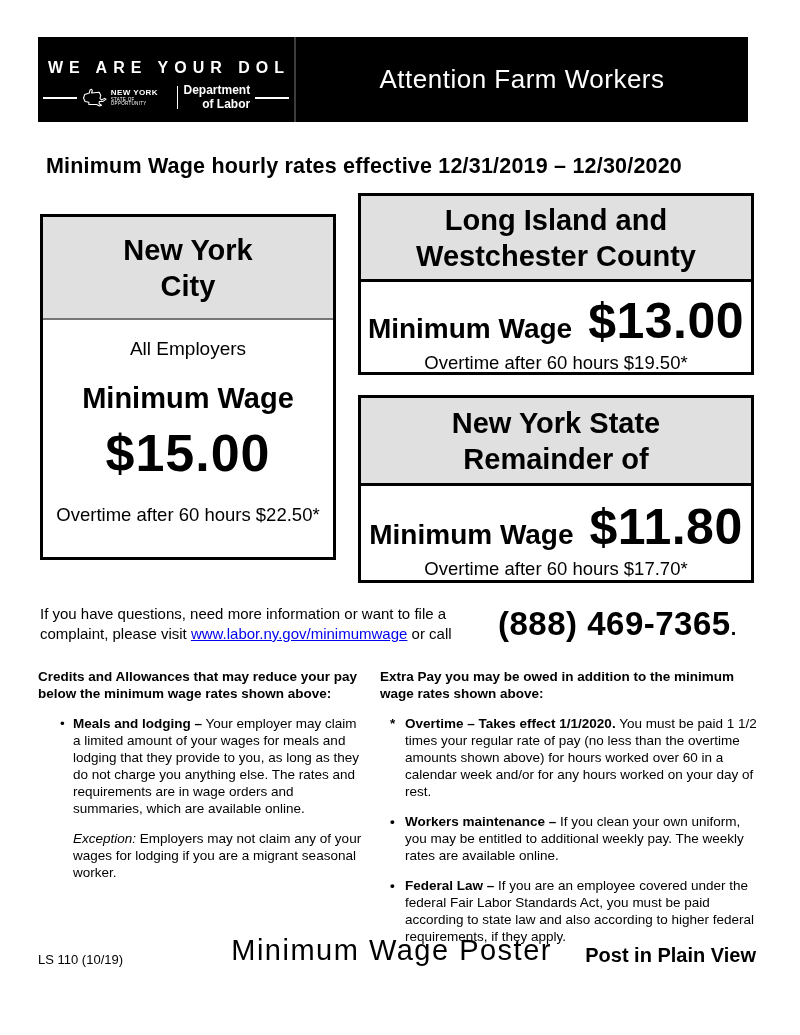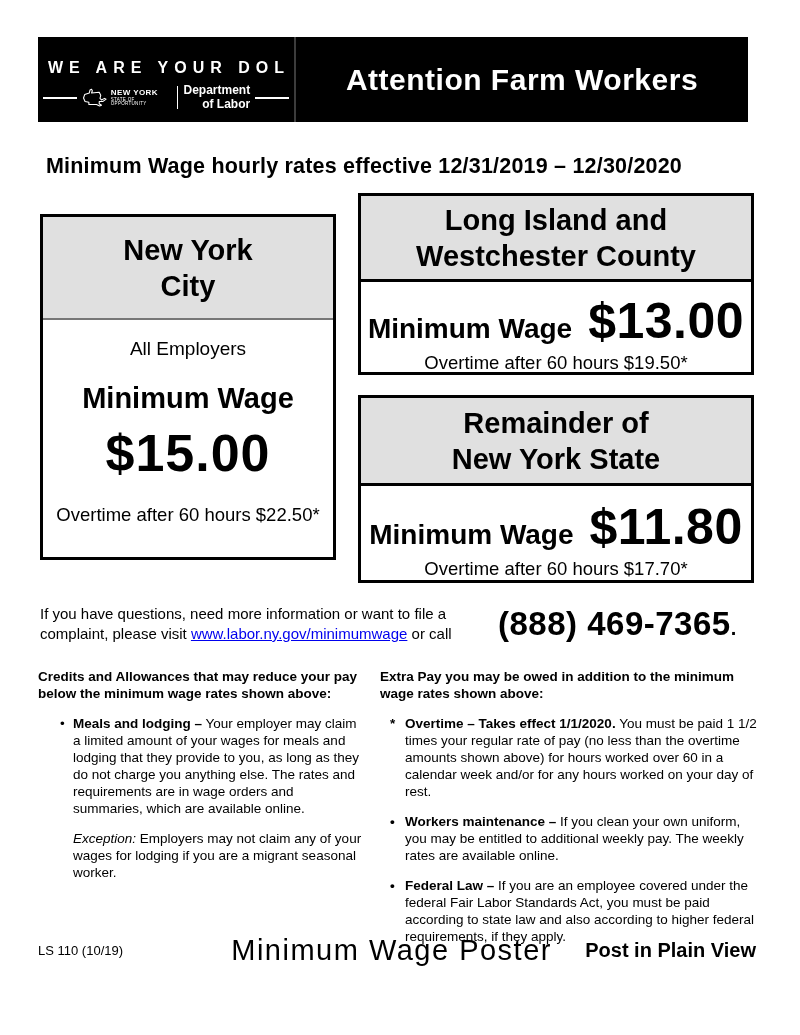--- a/index.html
+++ b/index.html
@@ -17,21 +17,21 @@
   .tagline { color: #fff; font-weight: bold; font-size: 16px; letter-spacing: 6px; padding-left: 6px; white-space: nowrap; }
   .logo-row { display: flex; align-items: center; margin-top: 7px; }
   .hrule { width: 34px; height: 2px; background: #fff; margin: 0 5px; }
   .ny-icon { display: inline-flex; }
   .brand-text { display: flex; flex-direction: column; line-height: 1; margin-left: 3px; text-align: left; }
   .brand-top { color: #fff; font-weight: bold; font-size: 8px; letter-spacing: 0.4px; }
   .brand-sub { color: #fff; font-size: 4.5px; letter-spacing: 0.3px; margin-top: 1px; }
   .vdiv { width: 2px; height: 23px; background: #fff; margin: 0 5px; }
   .dept { color: #fff; font-weight: bold; font-size: 12px; line-height: 1.15; text-align: right; }
   .banner-title-wrap { flex: 1; display: flex; align-items: center; justify-content: center; }
-  .banner-title { margin: 0; color: #fff; font-weight: bold; font-size: 30px; letter-spacing: 0.5px; white-space: nowrap; }
+  .banner-title { margin: 0; color: #fff; font-weight: normal; font-size: 26px; letter-spacing: 0.5px; white-space: nowrap; }
 
   
   .heading { position: absolute; left: 38px; top: 146px; margin: 8px; font-size: 21.5px; font-weight: bold; letter-spacing: 0.2px; white-space: nowrap; }
 
   
   .box { position: absolute; border: 3px solid #000; background: #fff; text-align: center; }
   .box-header { background: #e0e0e0; font-weight: bold; font-size: 29px; line-height: 36px; display: flex; flex-direction: column; justify-content: center; }
   .box-nyc  { left: 40px;  top: 214px; width: 296px; height: 346px; }
   .box-li   { left: 358px; top: 193px; width: 396px; height: 182px; }
   .box-rest { left: 358px; top: 395px; width: 396px; height: 188px; }
@@ -62,21 +62,21 @@
   .intro { margin: 0; font-size: 13.5px; line-height: 17px; font-weight: bold; }
   .bullet { display: flex; margin-top: 13px; font-size: 13.5px; line-height: 17px; text-align: left; }
   .col-left  .bullet { padding-left: 22px; }
   .col-right .bullet { padding-left: 10px; }
   .marker { flex: none; width: 13px; }
   .col-right .marker { width: 15px; font-weight: bold; }
   .btext { flex: 1; }
   .exception { margin: 13px 0 0 35px; font-size: 13.5px; line-height: 17px; }
 
   
-  .footer { position: absolute; left: 38px; top: 934px; width: 718px; display: flex; align-items: center; }
+  .footer { position: absolute; left: 38px; top: 934px; width: 718px; display: flex; align-items: flex-end; }
   .form-number { font-size: 13px; width: 160px; flex: none; }
   .footer-title { flex: 1; text-align: center; font-size: 29px; font-weight: 400; letter-spacing: 1.5px; white-space: nowrap; }
   .footer-note { font-size: 20px; font-weight: bold; white-space: nowrap; }
 </style>
 </head>
 <body>
 
 <div class="page">
 
   <header class="banner">
@@ -130,22 +130,22 @@
       <div class="wage-row">
         <span class="wage-label">Minimum Wage</span>
         <span class="wage-big">$13.00</span>
       </div>
       <div class="overtime">Overtime after 60 hours $19.50*</div>
     </div>
   </section>
 
   <section class="box box-rest">
     <div class="box-header">
+      <div>New York State</div>
       <div>Remainder of</div>
-      <div>New York State</div>
     </div>
     <div class="box-body">
       <div class="wage-row">
         <span class="wage-label">Minimum Wage</span>
         <span class="wage-big">$11.80</span>
       </div>
       <div class="overtime">Overtime after 60 hours $17.70*</div>
     </div>
   </section>
 

